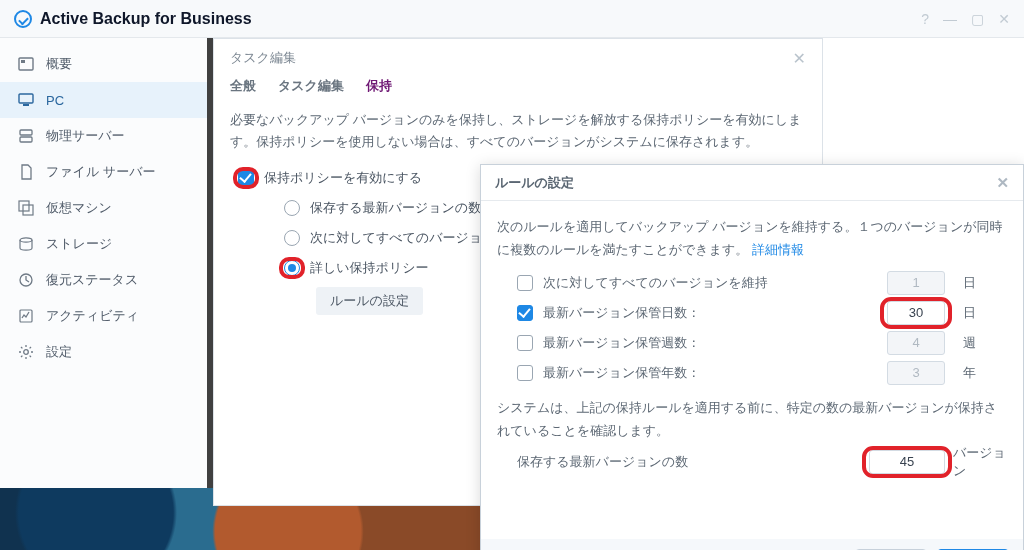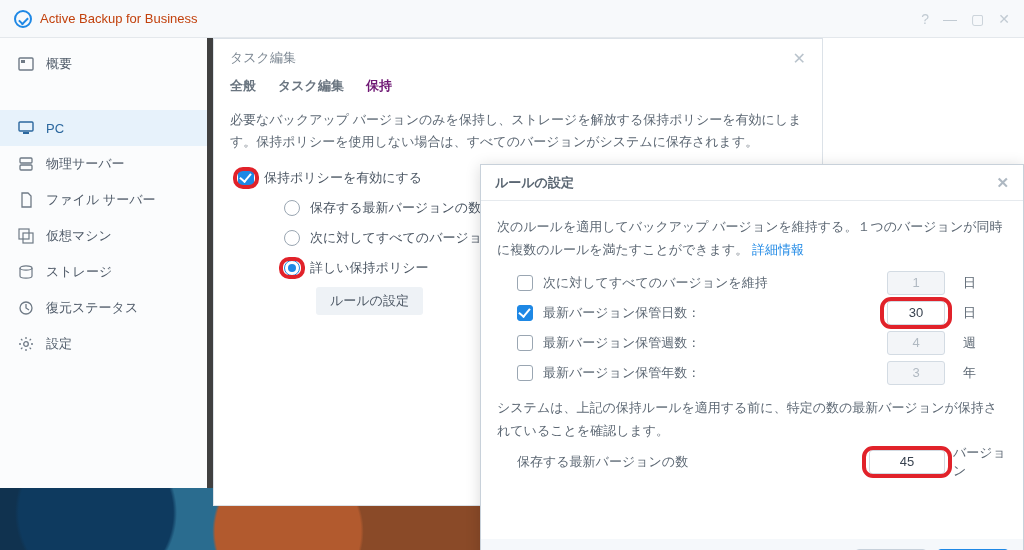--- a/index.html
+++ b/index.html
@@ -3,30 +3,30 @@
 <meta charset="utf-8">
 <style>
   * { box-sizing: border-box; margin: 0; padding: 0; font-family: -apple-system, BlinkMacSystemFont, "Segoe UI", "Hiragino Sans", "Meiryo", sans-serif; }
   html, body { width: 1024px; height: 550px; overflow: hidden; background: #fff; color: #4a5562; font-size: 13px; }
   .app { position: relative; width: 1024px; height: 550px; }
 
   
   .titlebar { height: 38px; background: #f7f9fb; border-bottom: 1px solid #e4e8ec; display:flex; align-items:center; padding: 0 14px; }
   .titlebar .logo { width:18px; height:18px; border-radius:50%; border:2px solid #1e88e5; position: relative; margin-right:8px; }
   .titlebar .logo::after { content:""; position:absolute; left:3px; top:5px; width:7px; height:4px; border-left:2px solid #1e88e5; border-bottom:2px solid #1e88e5; transform:rotate(-45deg); }
-  .titlebar .title { color:#c2410c; font-weight:400; font-size:13px; }
+  .titlebar .title { color:#0f172a; font-weight:700; font-size:16px; }
   .titlebar .win-btns { margin-left:auto; display:flex; gap:14px; color:#c2cbd3; font-size:14px;}
   .titlebar .win-btns span { cursor:default; }
 
   .workspace { display:flex; height: calc(100% - 38px); position: relative; }
 
   
   .sidebar { width: 213px; background:#fbfcfd; border-right:6px solid #404040; padding-top:8px; }
   .sidebar .item { height:36px; display:flex; align-items:center; padding:0 18px; gap:12px; color:#515c6a; cursor:pointer; }
-  .sidebar .item.selected { background:#e7f2fb; color:#2b679e;margin-top:28px; }
+  .sidebar .item.selected { background:#e7f2fb; color:#2b679e; }
   .sidebar .icon { width:16px; height:16px; display:inline-flex; align-items:center; justify-content:center; }
   .sidebar .icon svg { width:16px; height:16px; }
 
   
   .task-modal { position:absolute; left:213px; top:0; width: 610px; height: 468px; background:#fff; border:1px solid #dce2e8; box-shadow: 0 0 0 rgba(0,0,0,0); }
   .task-modal .mod-header { height:38px; display:flex; align-items:center; padding:0 16px; color:#7d8893; font-size:13px; font-weight:500;}
   .task-modal .mod-header .close { margin-left:auto; color:#b9c3cc; font-size:16px; cursor:pointer;}
   .task-modal .tabs { display:flex; gap:22px; padding: 0 16px 10px 16px; font-size:13px; color:#6a7580; }
   .task-modal .tabs .tab { cursor:pointer; padding-bottom:4px; font-weight:600;}
   .task-modal .tabs .tab.active { color:#701a75; }
@@ -160,20 +160,29 @@
             <svg viewBox="0 0 16 16">
               <circle cx="8" cy="8" r="6" fill="none" stroke="#6f7a86" stroke-width="1.3"></circle>
               <path d="M8 4v4l3 2" fill="none" stroke="#6f7a86" stroke-width="1.3"></path>
             </svg>
           </span>
         <span>復元ステータス</span>
       </div>
       <div class="item">
         <span class="icon">
             <svg viewBox="0 0 16 16">
+              <rect x="2" y="2" width="12" height="12" rx="1" fill="none" stroke="#6f7a86" stroke-width="1.2"></rect>
+              <path d="M4 10l2-3 2 2 3-5" fill="none" stroke="#6f7a86" stroke-width="1.3"></path>
+            </svg>
+          </span>
+        <span>アクティビティ</span>
+      </div>
+      <div class="item">
+        <span class="icon">
+            <svg viewBox="0 0 16 16">
               <circle cx="8" cy="8" r="2.3" fill="none" stroke="#6f7a86" stroke-width="1.3"></circle>
               <path d="M8 1v2M8 13v2M1 8h2M13 8h2M3 3l1.4 1.4M11.6 11.6L13 13M13 3l-1.4 1.4M4.4 11.6L3 13" stroke="#6f7a86" stroke-width="1.3"></path>
             </svg>
           </span>
         <span>設定</span>
       </div>
     </div>
 
     <div class="bg-strip"></div>
 

